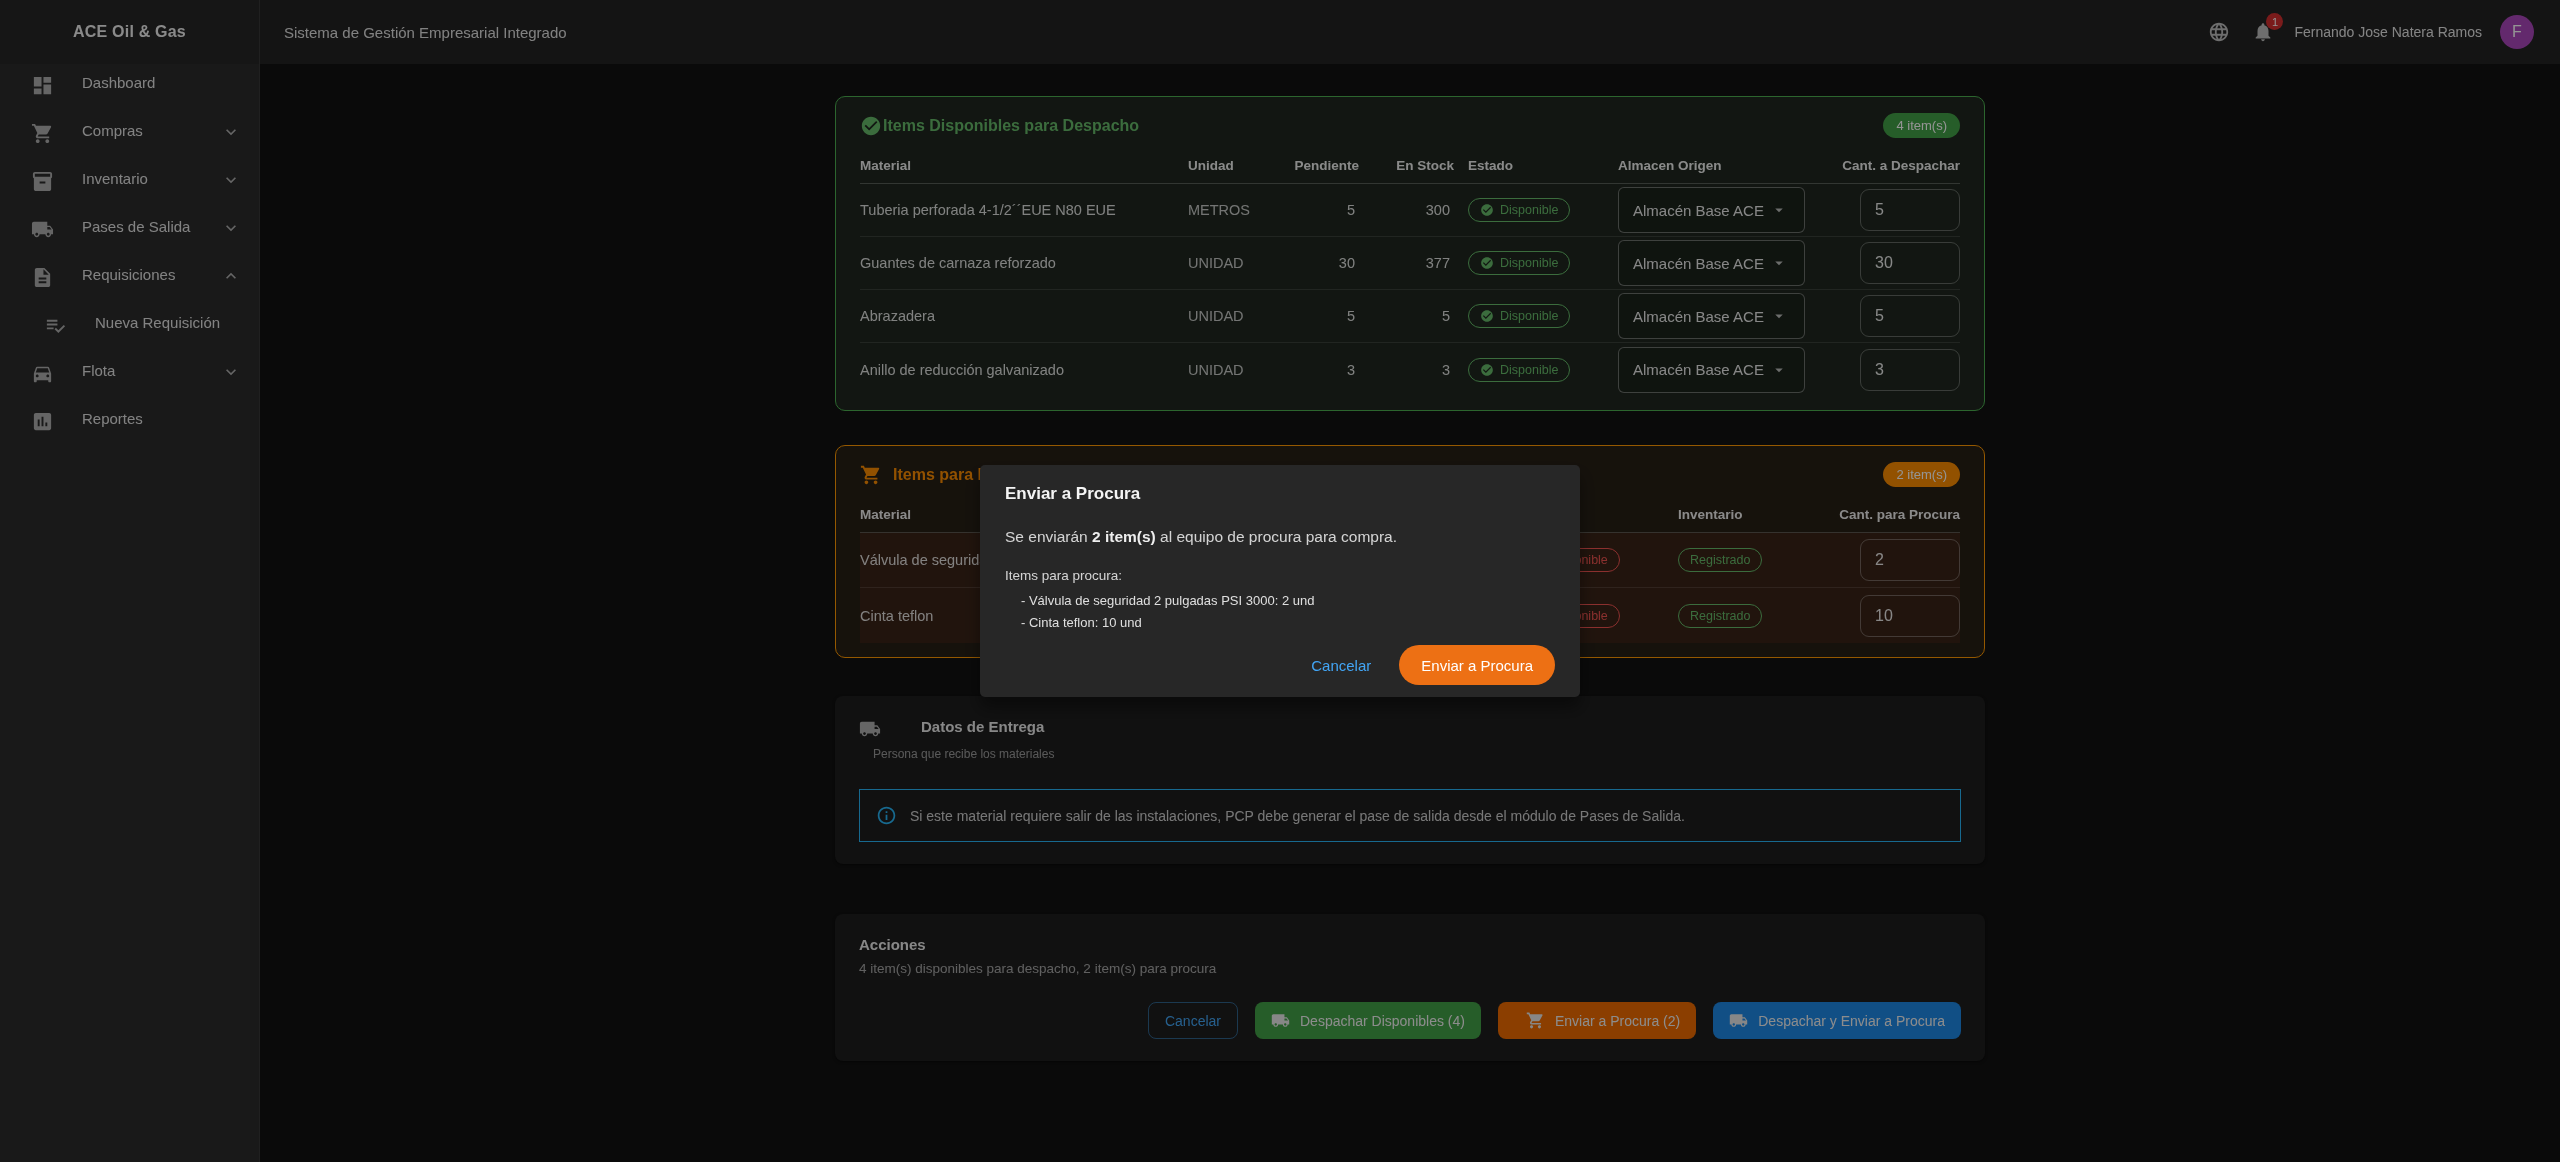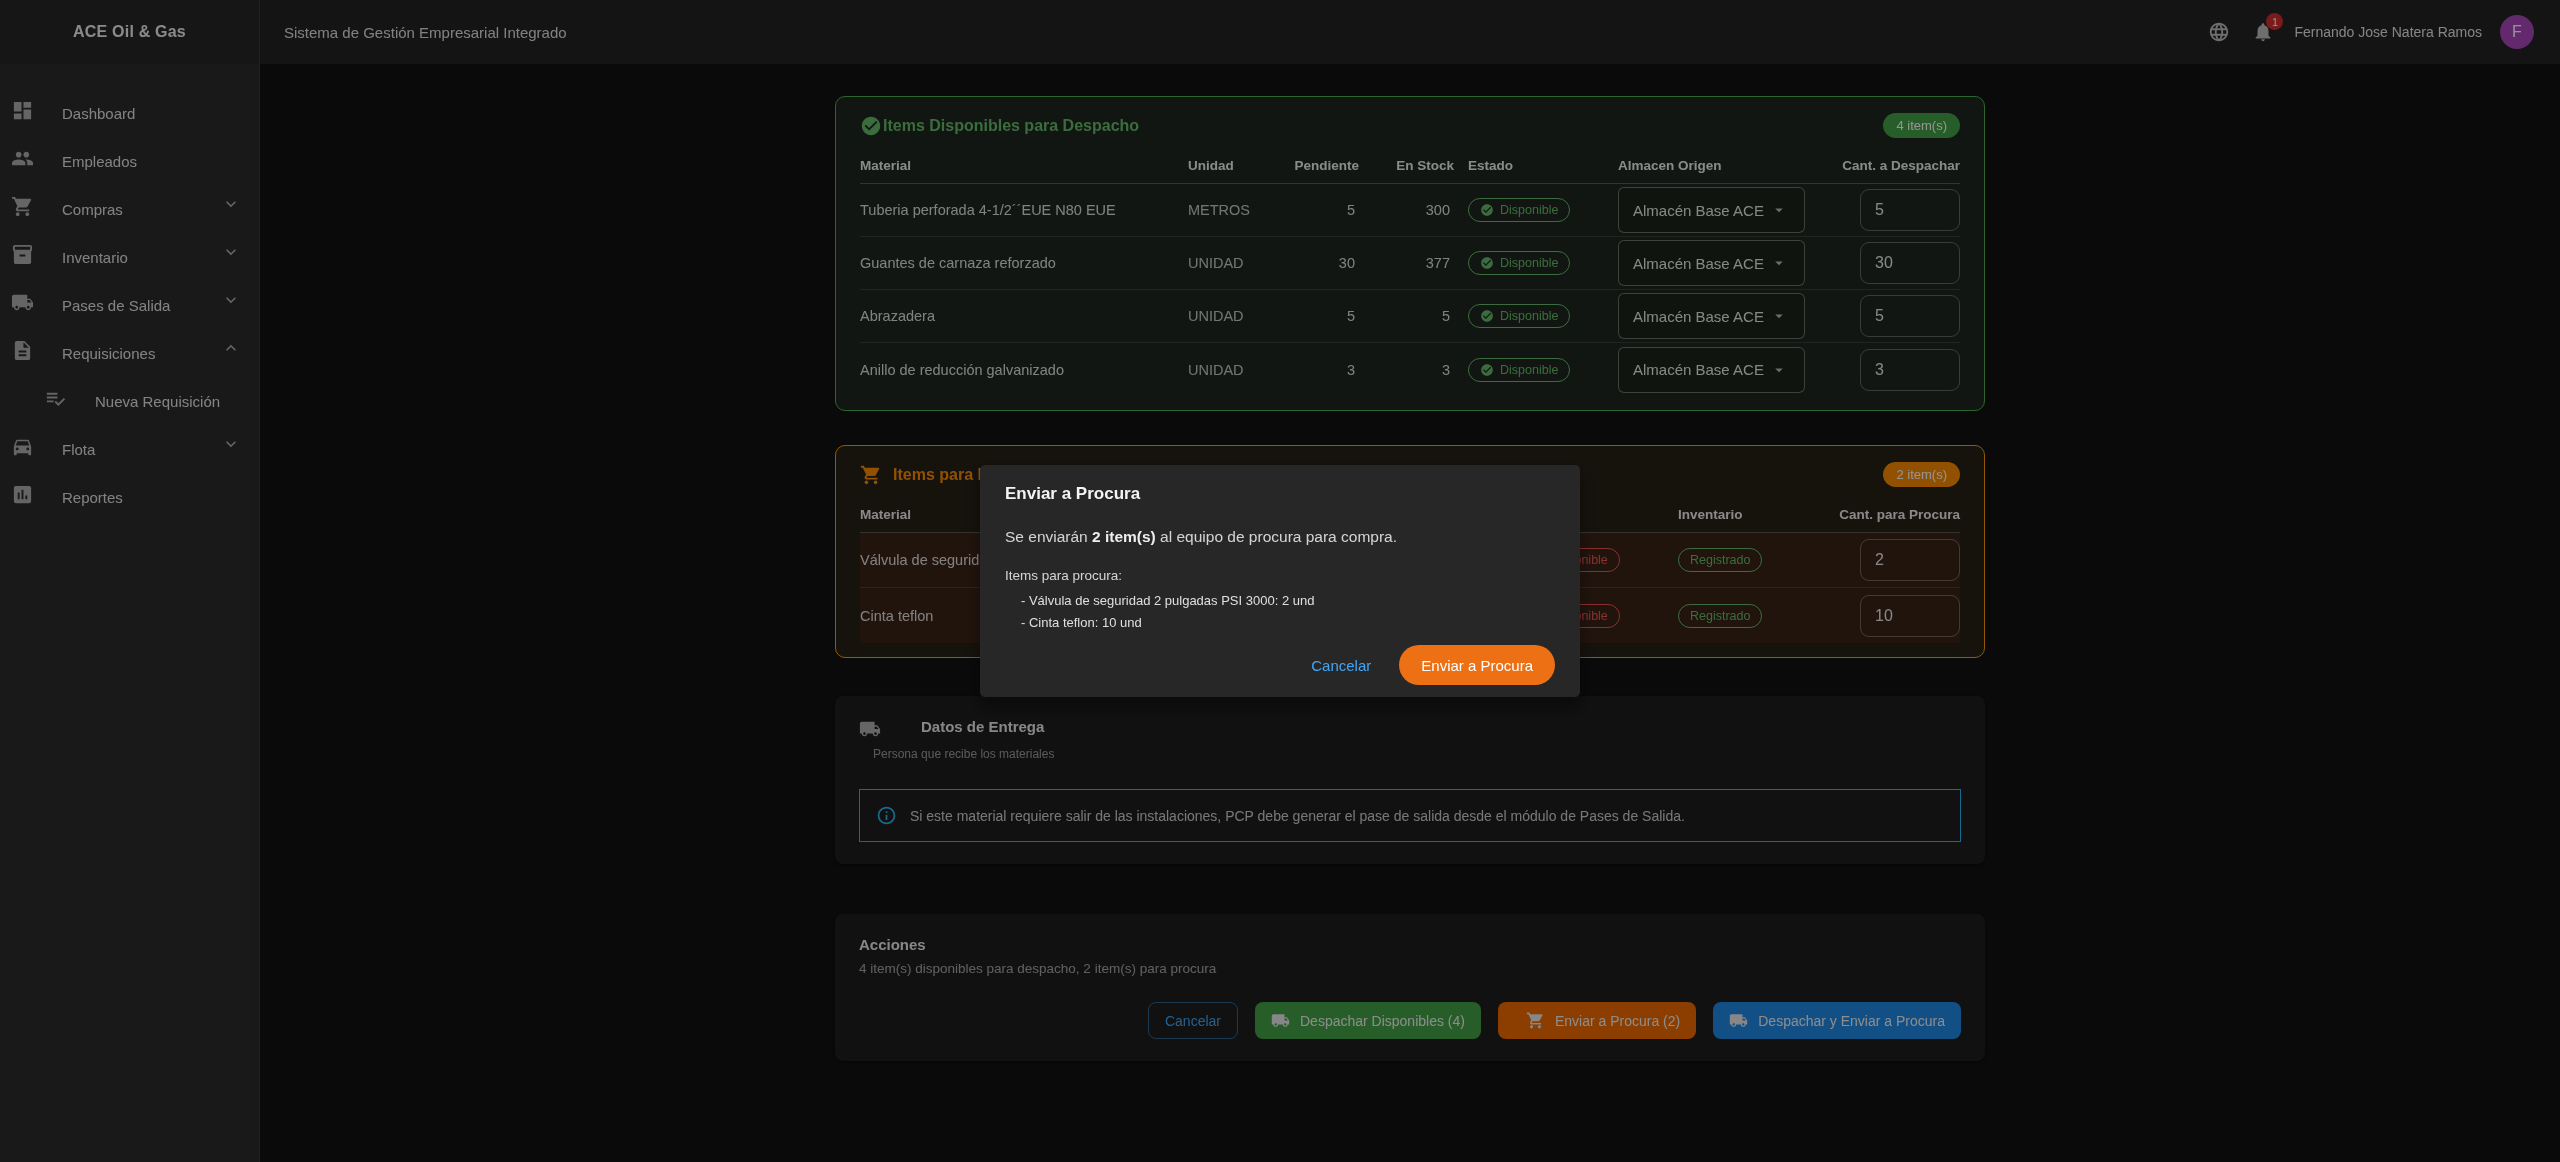--- a/index.html
+++ b/index.html
@@ -19,21 +19,21 @@
   .icon-btn svg { width:22px; height:22px; fill:#bdbdbd; }
   .badge { position:absolute; top:-6px; right:-7px; min-width:17px; height:17px; border-radius:9px;
     background:#d32f2f; color:#fff; font-size:11px; display:flex; align-items:center; justify-content:center; padding:0 4px; }
   .user-name { font-size:14px; color:rgba(255,255,255,0.88); }
   .avatar { width:34px; height:34px; border-radius:50%; background:#ab47bc; color:#fff; font-size:16px;
     display:flex; align-items:center; justify-content:center; cursor:pointer; }
 
   
   .sidebar { position:absolute; top:64px; left:0; bottom:0; width:260px; background:#2b2b2b;
     border-right:1px solid rgba(255,255,255,0.06); padding-top:10px; z-index:1; }
-  .nav-item { height:48px; display:flex; align-items:flex-end; padding:0 18px 0 11px; cursor:pointer; }
+  .nav-item { height:48px; display:flex; align-items:flex-start; padding:0 18px 0 31px; cursor:pointer; }
   .nav-item svg { width:23px; height:23px; fill:rgba(255,255,255,0.62); flex:0 0 auto; }
   .nav-item .nav-label { margin-left:28px; font-size:15px; color:rgba(255,255,255,0.86); white-space:nowrap; }
   .nav-item .chev { margin-left:auto; }
   .nav-item .chev svg { width:20px; height:20px; fill:rgba(255,255,255,0.62); }
   .nav-item.sub { padding-left:44px; }
 
   
   .main { position:absolute; top:64px; left:260px; right:0; bottom:0; overflow:hidden; }
   .content { width:1150px; margin:0 auto; padding-top:32px; }
 
@@ -171,26 +171,20 @@
       <div class="avatar">F</div>
     </div>
   </header>
 
   <aside class="sidebar">
     <div class="nav-item">
       <svg viewBox="0 0 24 24">
           <use href="#i-dashboard"></use>
         </svg>
       <span class="nav-label">Dashboard</span>
-    </div>
-    <div class="nav-item">
-      <svg viewBox="0 0 24 24">
-          <use href="#i-people"></use>
-        </svg>
-      <span class="nav-label">Empleados</span>
     </div>
     <div class="nav-item">
       <svg viewBox="0 0 24 24">
           <use href="#i-cart"></use>
         </svg>
       <span class="nav-label">Compras</span>
       <span class="chev"><svg viewBox="0 0 24 24">
             <use href="#i-chevdown"></use>
           </svg></span>
     </div>

